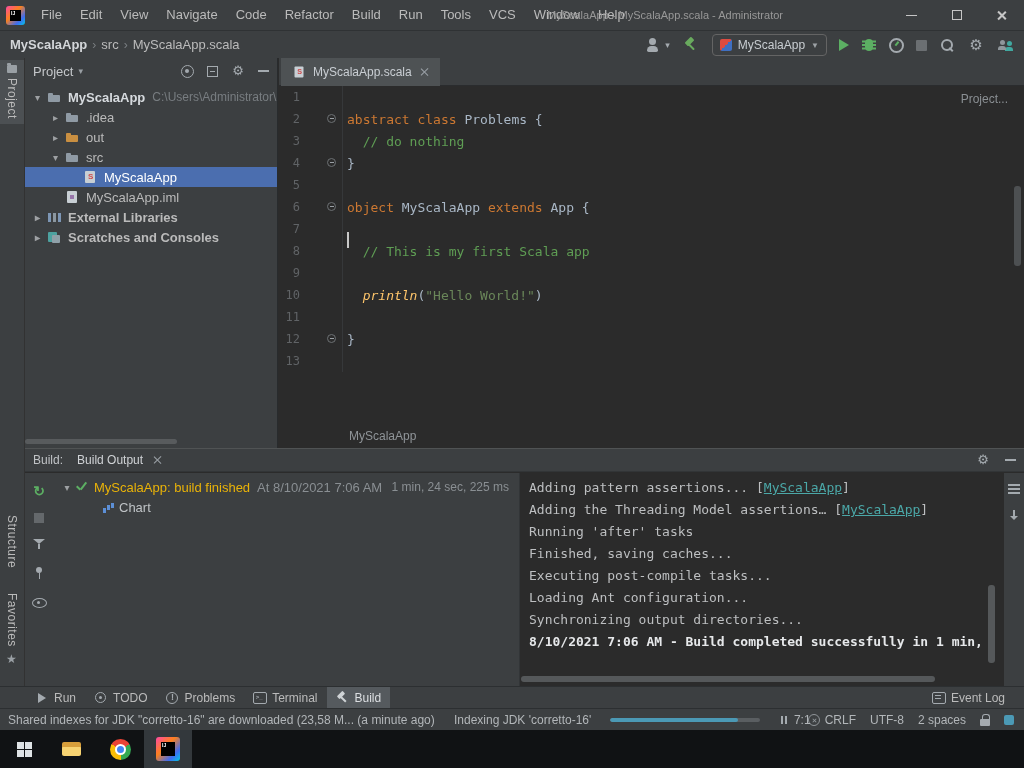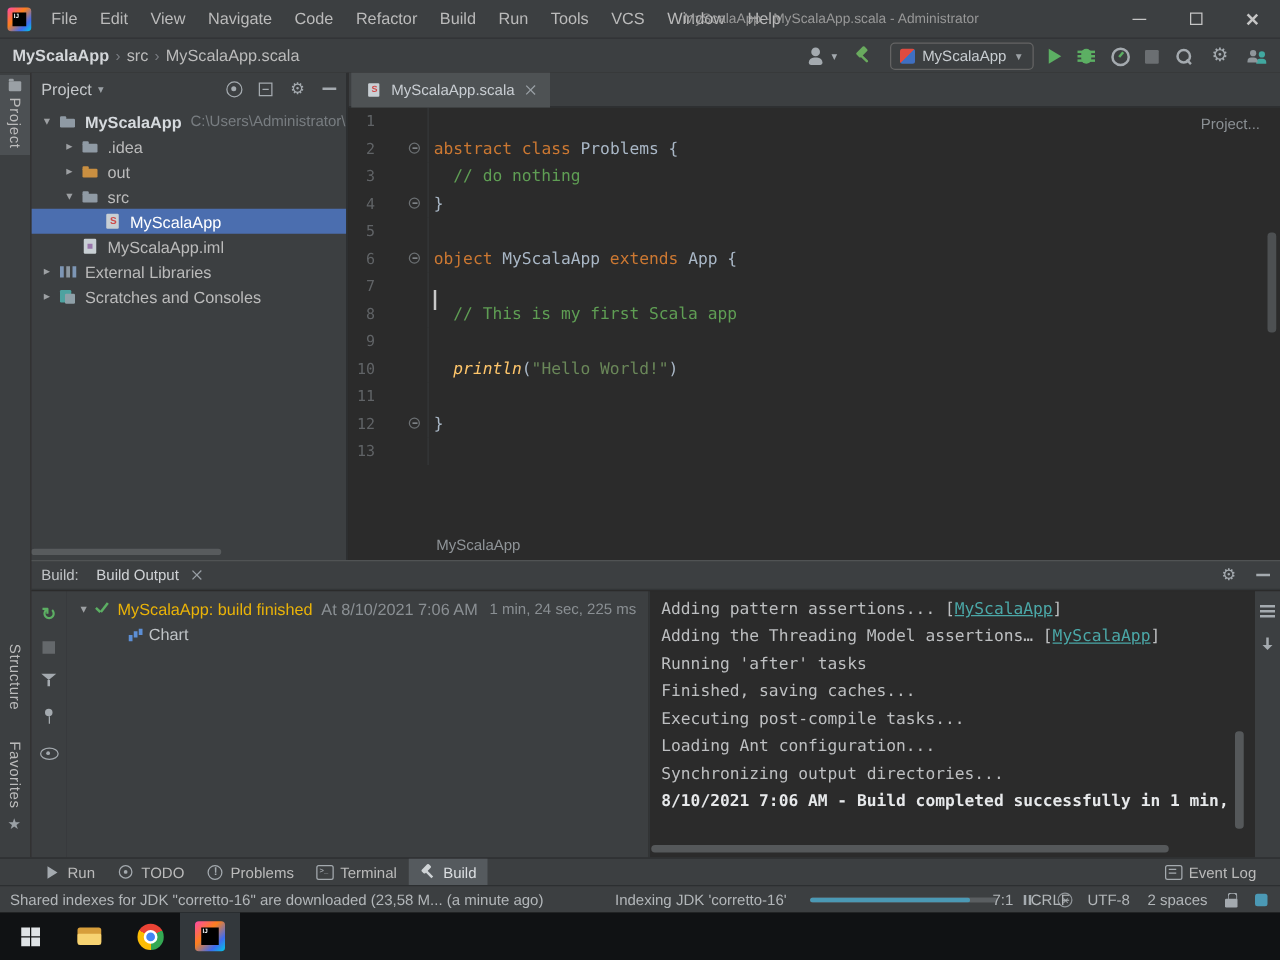--- a/index.html
+++ b/index.html
@@ -190,21 +190,21 @@
 .i-terminal::after{content:'>_';position:absolute;left:2.5px;top:2.5px;font-size:6px;color:#a4aaaf;font-weight:bold}
 .i-build::before{content:'';position:absolute;left:1px;top:2px;width:8px;height:4px;background:#cfd3d6;transform:rotate(-45deg);border-radius:1px}
 .i-build::after{content:'';position:absolute;left:6px;top:4px;width:2px;height:8px;background:#cfd3d6;transform:rotate(-45deg)}
 .i-event-log::before{content:'';position:absolute;left:0;top:1px;width:12px;height:10px;border:1.5px solid #a4aaaf;border-radius:2px}
 .i-event-log::after{content:'';position:absolute;left:3px;top:4px;width:6px;height:1px;background:#a4aaaf;box-shadow:0 3px 0 #a4aaaf}
 .bb-right{margin-left:auto;display:flex;padding-right:10px}
 
 
 .statusbar{position:absolute;left:0;top:708px;width:1024px;height:22px;background:#3c3f41;border-top:1px solid #2c2f31;font-size:12px;color:#b2b6b9;z-index:5}
 .sb-msg{position:absolute;left:8px;top:0;line-height:22px;white-space:nowrap}
-.sb-progress{position:absolute;left:492px;top:0;height:22px;display:flex;align-items:center;gap:19px}
+.sb-progress{position:absolute;left:454px;top:0;height:22px;display:flex;align-items:center;gap:19px}
 .sb-plabel{white-space:nowrap}
 .pbar{width:150px;height:4px;background:#5a5e61;border-radius:2px;overflow:hidden}
 .pfill{height:100%;background:#4b99b5;border-radius:2px}
 .sb-pause{position:relative;width:10px;height:10px}
 .sb-pause::before{content:'';position:absolute;left:2px;top:1px;width:2px;height:8px;background:#a4aaaf;box-shadow:4px 0 0 #a4aaaf}
 .sb-cancel{width:12px;height:12px;border:1px solid #8f9498;border-radius:50%;position:relative}
 .sb-cancel::before,.sb-cancel::after{content:'';position:absolute;left:4.8px;top:2.5px;width:1px;height:5px;background:#8f9498}
 .sb-cancel::before{transform:rotate(45deg)}.sb-cancel::after{transform:rotate(-45deg)}
 .sb-right{position:absolute;right:10px;top:0;height:22px;display:flex;align-items:center;gap:14px}
 .lock-icon{position:relative;width:10px;height:12px}
@@ -337,26 +337,26 @@
       <div class="tree-row selected" style="padding-left: 40px;">
         <span class="tr-arrow"></span>
         <span class="ticon scala-file"></span>
         <span class="tr-label">MyScalaApp</span>
       </div>
       <div class="tree-row" style="padding-left: 22px;">
         <span class="tr-arrow"></span>
         <span class="ticon iml-file"></span>
         <span class="tr-label">MyScalaApp.iml</span>
       </div>
-      <div class="tree-row" style="padding-left: 4px;">
+      <div class="tree-row" style="padding-left: 4px; font-weight: bold;">
         <span class="tr-arrow right"></span>
         <span class="ticon libraries"></span>
         <span class="tr-label">External Libraries</span>
       </div>
-      <div class="tree-row" style="padding-left: 4px;">
+      <div class="tree-row" style="padding-left: 4px; font-weight: bold;">
         <span class="tr-arrow right"></span>
         <span class="ticon scratches"></span>
         <span class="tr-label">Scratches and Consoles</span>
       </div>
     </div>
   <div class="proj-hscroll"></div>
 </div>
 
 <div class="tabbar">
   <div class="tab">

